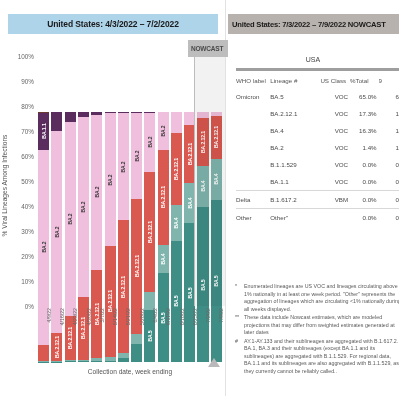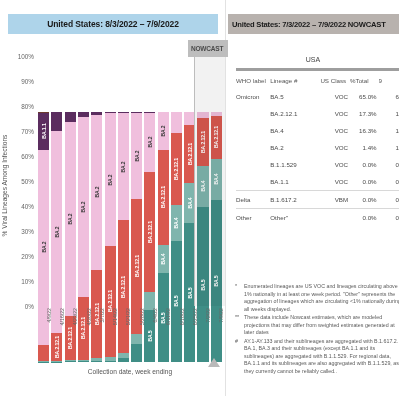--- a/index.html
+++ b/index.html
@@ -120,21 +120,21 @@
   .fn .tx { flex:1; }
 </style>
 </head>
 <body>
 
 <div class="app">
 
   <div id="left-panel">
 
     <div id="left-header-bar">
-      <span>United States: 8/3/2022 – 7/9/2022</span>
+      <span>United States: 4/3/2022 – 7/2/2022</span>
     </div>
 
     <div id="nowcast-tab">
       <span>NOWCAST</span>
     </div>
 
     <div id="ylabel">
       <span>% Viral Lineages Among Infections</span>
     </div>
 

